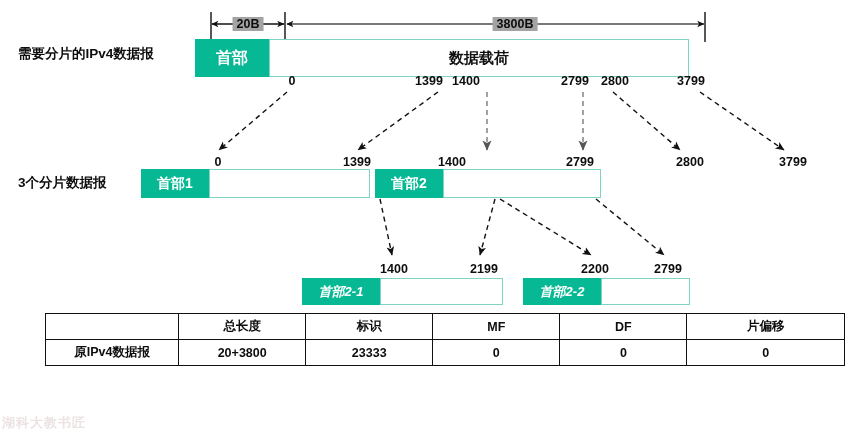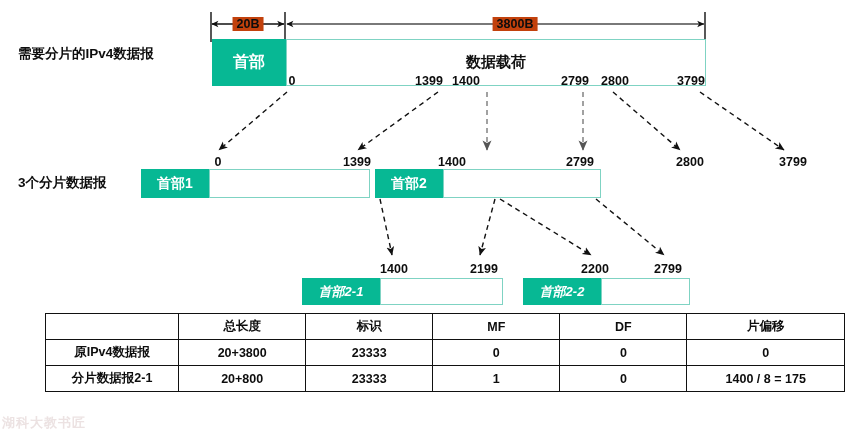--- a/index.html
+++ b/index.html
@@ -42,21 +42,21 @@
   
   .num{
     position:absolute;font-size:12.5px;font-weight:bold;color:#0d0d0d;
     white-space:nowrap;
   }
   .num.c{transform:translateX(-50%);}
 
   
   .dimlabel{
     position:absolute;font-size:12.5px;font-weight:bold;color:#0d0d0d;
-    background:#c2410c;padding:0 4px;white-space:nowrap;
+    background:#a3a3a3;padding:0 4px;white-space:nowrap;
     transform:translateX(-50%);
   }
 
   
   table.specs{
     position:absolute;border-collapse:collapse;
     background:#ffffff;
   }
   table.specs td,table.specs th{
     border:1.5px solid #111111;
@@ -124,21 +124,21 @@
     <path d="M500,199 L591,255" stroke="#111111" stroke-width="1.4" fill="none" stroke-dasharray="5,4" marker-end="url(#ah)"></path>
 
     <path d="M596,199 L664,255" stroke="#111111" stroke-width="1.4" fill="none" stroke-dasharray="5,4" marker-end="url(#ah)"></path>
   </svg>
 
   <div class="dimlabel" style="left:248px;top:17px;">20B</div>
   <div class="dimlabel" style="left:495px;top:17px;margin-left:20px;">3800B</div>
 
   <div class="rowlabel abs" style="left:18px;top:45px;">需要分片的IPv4数据报</div>
 
-  <div class="bar" style="left:212px;top:39px;width:494px;height:47px;">
+  <div class="bar" style="left:195px;top:39px;width:494px;height:38px;">
     <div class="hdr hdr-main" style="width:74px;">首部</div>
     <div class="payload" style="font-size:15px;">数据载荷</div>
   </div>
 
   <div class="num c" style="left:292px;top:74px;">0</div>
   <div class="num c" style="left:429px;top:74px;">1399</div>
   <div class="num c" style="left:466px;top:74px;">1400</div>
   <div class="num c" style="left:575px;top:74px;">2799</div>
   <div class="num c" style="left:615px;top:74px;">2800</div>
   <div class="num c" style="left:691px;top:74px;">3799</div>
@@ -201,26 +201,18 @@
     </thead>
     <tbody>
       <tr>
         <td class="rowhead">原IPv4数据报</td>
         <td>20+3800</td>
         <td>23333</td>
         <td>0</td>
         <td>0</td>
         <td>0</td>
       </tr>
-      <tr>
-        <td class="rowhead">分片数据报2-1</td>
-        <td>20+800</td>
-        <td>23333</td>
-        <td>1</td>
-        <td>0</td>
-        <td>1400 / 8 = 175</td>
-      </tr>
     </tbody>
   </table>
 
   <div class="wm">湖科大教书匠</div>
 
 </div>
 
 </body></html>

